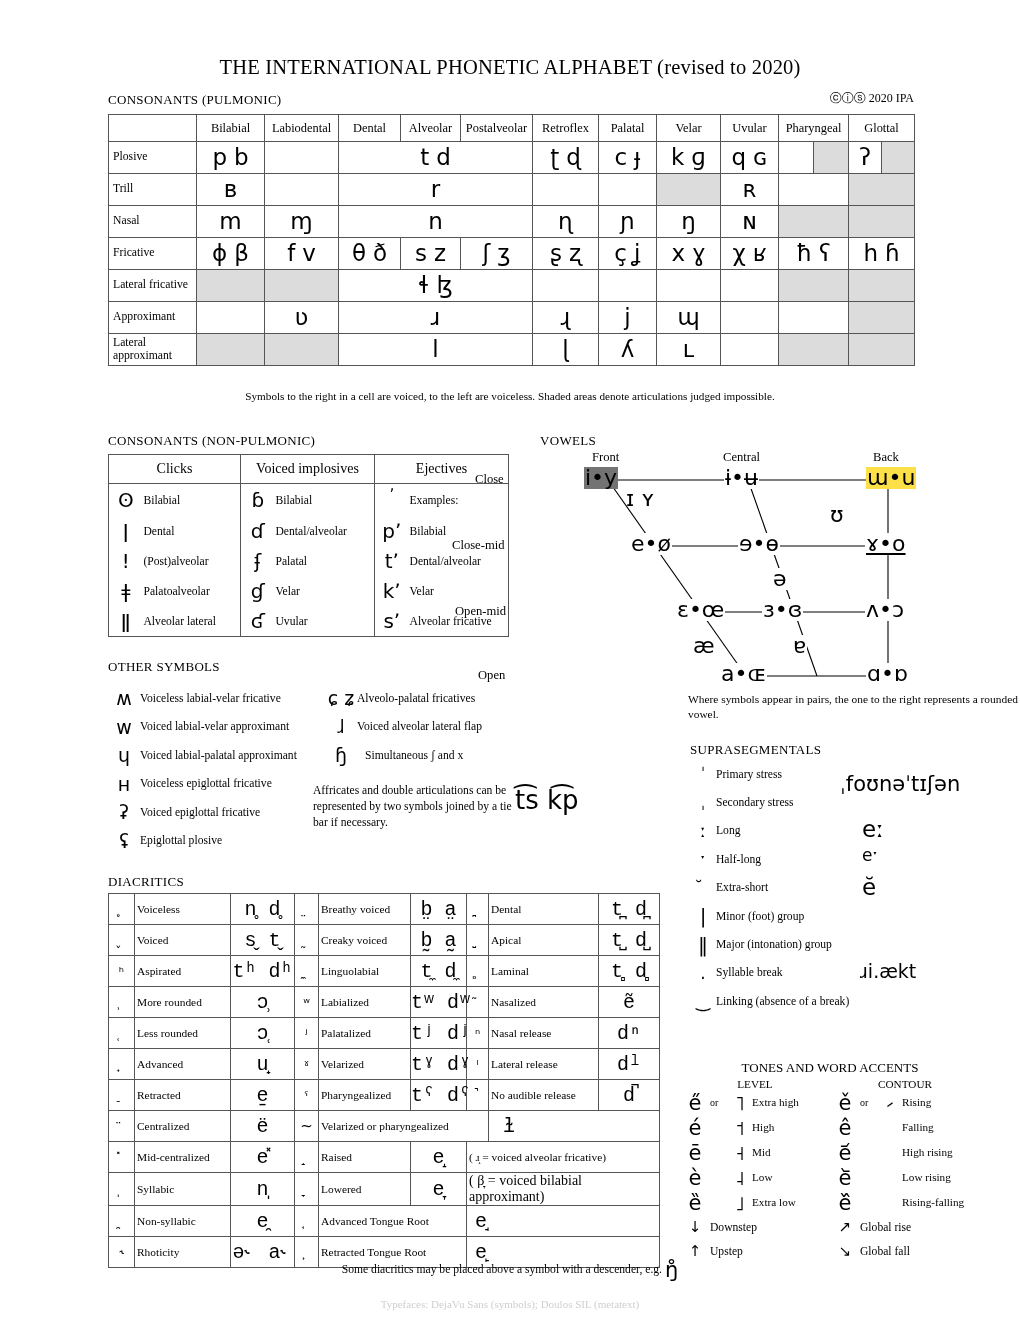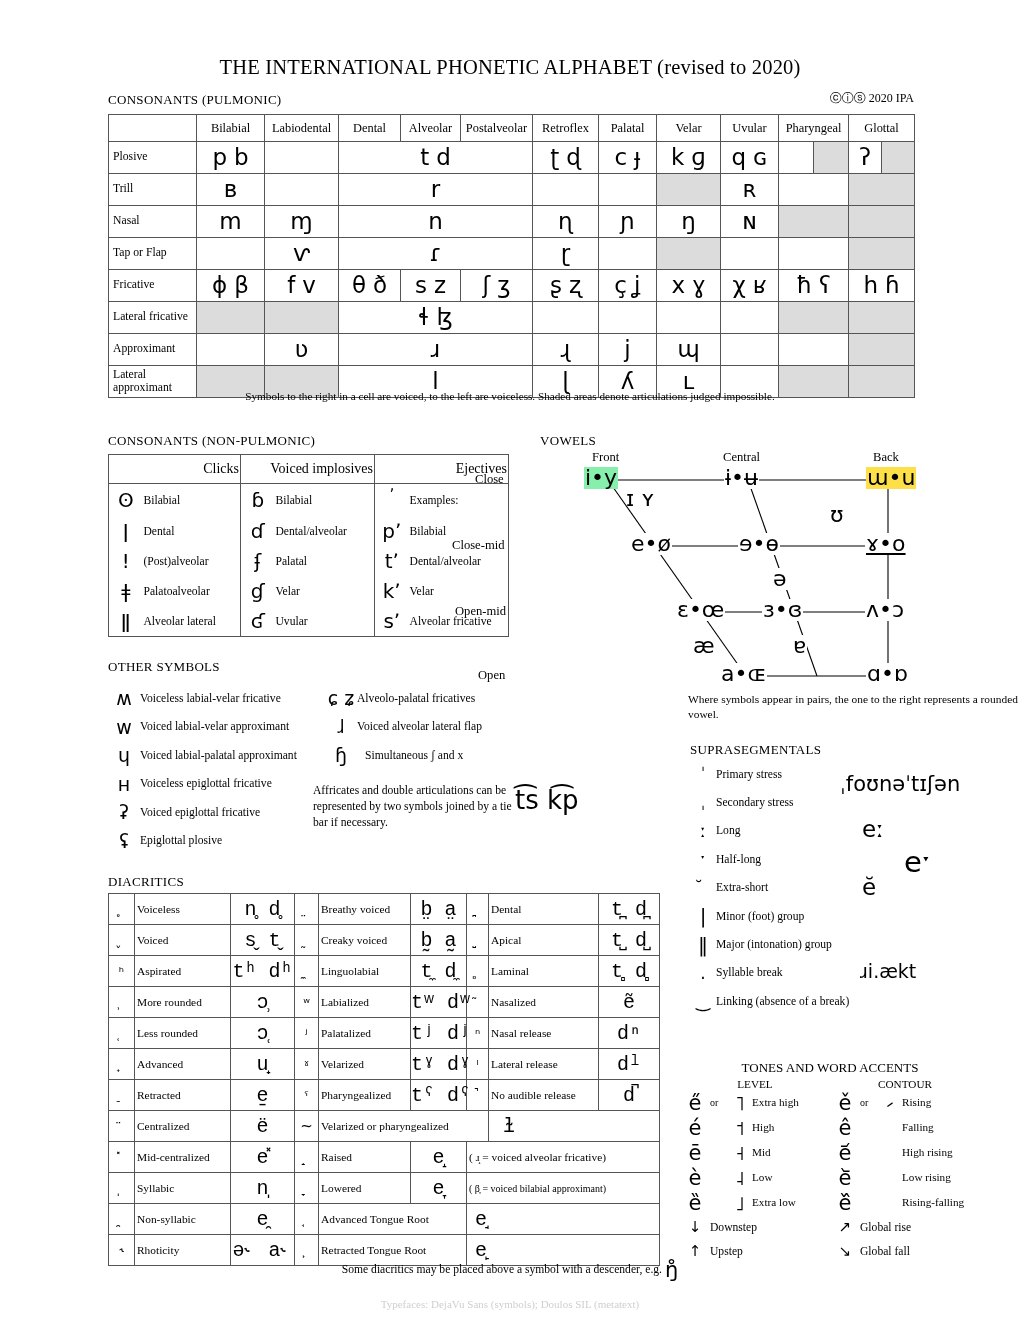--- a/index.html
+++ b/index.html
@@ -37,21 +37,21 @@
 
   #pulm-note{position:absolute;top:390px;left:0;width:1020px;text-align:center;
              font-size:11.2px;}
 
   
   .btab{border-collapse:collapse;position:absolute;}
   .btab td,.btab th{border:1px solid #555;font-weight:normal;}
 
   
   #npulm{left:108px;top:454px;width:400px;table-layout:fixed;}
-  #npulm th{font-size:14px;height:26px;text-align:right;}
+  #npulm th{font-size:14px;height:26px;text-align:center;}
   #npulm td{height:30px;padding:0 2px;font-size:11.6px;border:none;}
   #npulm .s{width:34px;text-align:center;}
   #npulm .s .sym{font-size:20px;}
   #npulm .lab{text-align:left;padding-left:1px;}
   .nsep{border-left:1px solid #555 !important;}
 
   
   #other-list{position:absolute;left:108px;top:684px;width:400px;}
   .orow{display:flex;align-items:center;height:28.5px;}
   .orow .g{width:32px;text-align:center;font-size:19px;}
@@ -189,32 +189,20 @@
     <td class="cell"><span class="sym">ɱ</span></td>
     <td class="cell" colspan="3"><span class="sym">n</span></td>
     <td class="cell"><span class="sym">ɳ</span></td>
     <td class="cell"><span class="sym">ɲ</span></td>
     <td class="cell"><span class="sym">ŋ</span></td>
     <td class="cell"><span class="sym">ɴ</span></td>
     <td class="cell shade"></td>
     <td class="cell shade"></td>
   </tr>
 
-  <tr>
-    <td class="rowlab">Tap or Flap</td>
-    <td class="cell"></td>
-    <td class="cell"><span class="sym">ⱱ</span></td>
-    <td class="cell" colspan="3"><span class="sym">ɾ</span></td>
-    <td class="cell"><span class="sym">ɽ</span></td>
-    <td class="cell"></td>
-    <td class="cell shade"></td>
-    <td class="cell"></td>
-    <td class="cell"></td>
-    <td class="cell shade"></td>
-  </tr>
 
   <tr>
     <td class="rowlab">Fricative</td>
     <td class="cell"><span class="sym l">ɸ</span><span class="sym">β</span></td>
     <td class="cell"><span class="sym l">f</span><span class="sym">v</span></td>
     <td class="cell"><span class="sym l">θ</span><span class="sym">ð</span></td>
     <td class="cell"><span class="sym l">s</span><span class="sym">z</span></td>
     <td class="cell"><span class="sym l">ʃ</span><span class="sym">ʒ</span></td>
     <td class="cell"><span class="sym l">ʂ</span><span class="sym">ʐ</span></td>
     <td class="cell"><span class="sym l">ç</span><span class="sym">ʝ</span></td>
@@ -390,21 +378,21 @@
 
   <div class="vlab" style="left:52px;top:14px;">Front</div>
   <div class="vlab" style="left:183px;top:14px;">Central</div>
   <div class="vlab" style="left:333px;top:14px;">Back</div>
 
   <div class="vlab" style="left:-65px;top:36px;">Close</div>
   <div class="vlab" style="left:-88px;top:102px;">Close-mid</div>
   <div class="vlab" style="left:-85px;top:168px;">Open-mid</div>
   <div class="vlab" style="left:-62px;top:232px;">Open</div>
 
-  <div class="vtxt" style="left:44px;top:31px;background:#86efac;padding:0 1px;">i•y</div>
+  <div class="vtxt" style="left:44px;top:31px;background:#737373;padding:0 1px;">i•y</div>
   <div class="vtxt" style="left:184px;top:31px;background:#fff;padding:0 1px;">ɨ•ʉ</div>
   <div class="vtxt" style="left:326px;top:31px;background:#fde047;padding:0 1px;">ɯ•u</div>
 
   <div class="vtxt" style="left:86px;top:52px;">ɪ ʏ</div>
   <div class="vtxt" style="left:290px;top:68px;">ʊ</div>
 
   <div class="vtxt" style="left:90px;top:97px;background:#fff;padding:0 1px;">e•ø</div>
   <div class="vtxt" style="left:198px;top:97px;background:#fff;padding:0 1px;">ɘ•ɵ</div>
   <div class="vtxt" style="left:325px;top:97px;background:#fff;padding:0 1px;text-decoration:underline;">ɤ•o</div>
 
@@ -456,21 +444,21 @@
       <span class="g" style="font-size:17px">.</span>
       <span class="t">Syllable break</span>
     </div>
   <div class="srow">
       <span class="g" style="font-size:17px">‿</span>
       <span class="t">Linking (absence of a break)</span>
     </div>
 </div>
 <div class="sex" style="left:840px;top:772px;font-size:21px;">ˌfoʊnəˈtɪʃən</div>
 <div class="sex" style="left:862px;top:816px;font-size:23px;">eː</div>
-<div class="sex" style="left:904px;top:845px;font-size:29px;">eˑ</div>
+<div class="sex" style="left:862px;top:845px;font-size:17px;">eˑ</div>
 <div class="sex" style="left:862px;top:874px;font-size:23px;">ĕ</div>
 <div class="sex" style="left:860px;top:960px;font-size:19px;">ɹi.ækt</div>
 
 <div id="tones">
   <div class="hdr">TONES AND WORD ACCENTS</div>
   <div class="sub">
     <div>LEVEL</div>
     <div>CONTOUR</div>
   </div>
 
@@ -676,21 +664,21 @@
     <td class="e">e̝</td>
     <td colspan="3" style="font-size:11.4px;padding-left:2px;">( ɹ̝ = voiced alveolar fricative)</td>
   </tr>
   <tr>
     <td class="d">̩</td>
         <td class="n">Syllabic</td>
         <td class="e">n̩</td>
     <td class="d">̞</td>
         <td class="n">Lowered</td>
     <td class="e">e̞</td>
-    <td colspan="3" style="font-size:10px;padding-left:2px;">( β̞ = voiced bilabial approximant)</td>
+    <td colspan="3" style="font-size:14px;padding-left:2px;">( β̞ = voiced bilabial approximant)</td>
   </tr>
   <tr>
     <td class="d">̯</td>
         <td class="n">Non-syllabic</td>
         <td class="e">e̯</td>
     <td class="d">̘</td>
         <td class="n" colspan="2">Advanced Tongue Root</td>
     <td class="e" colspan="3" style="text-align:left;padding-left:8px;">e̘</td>
   </tr>
   <tr>

